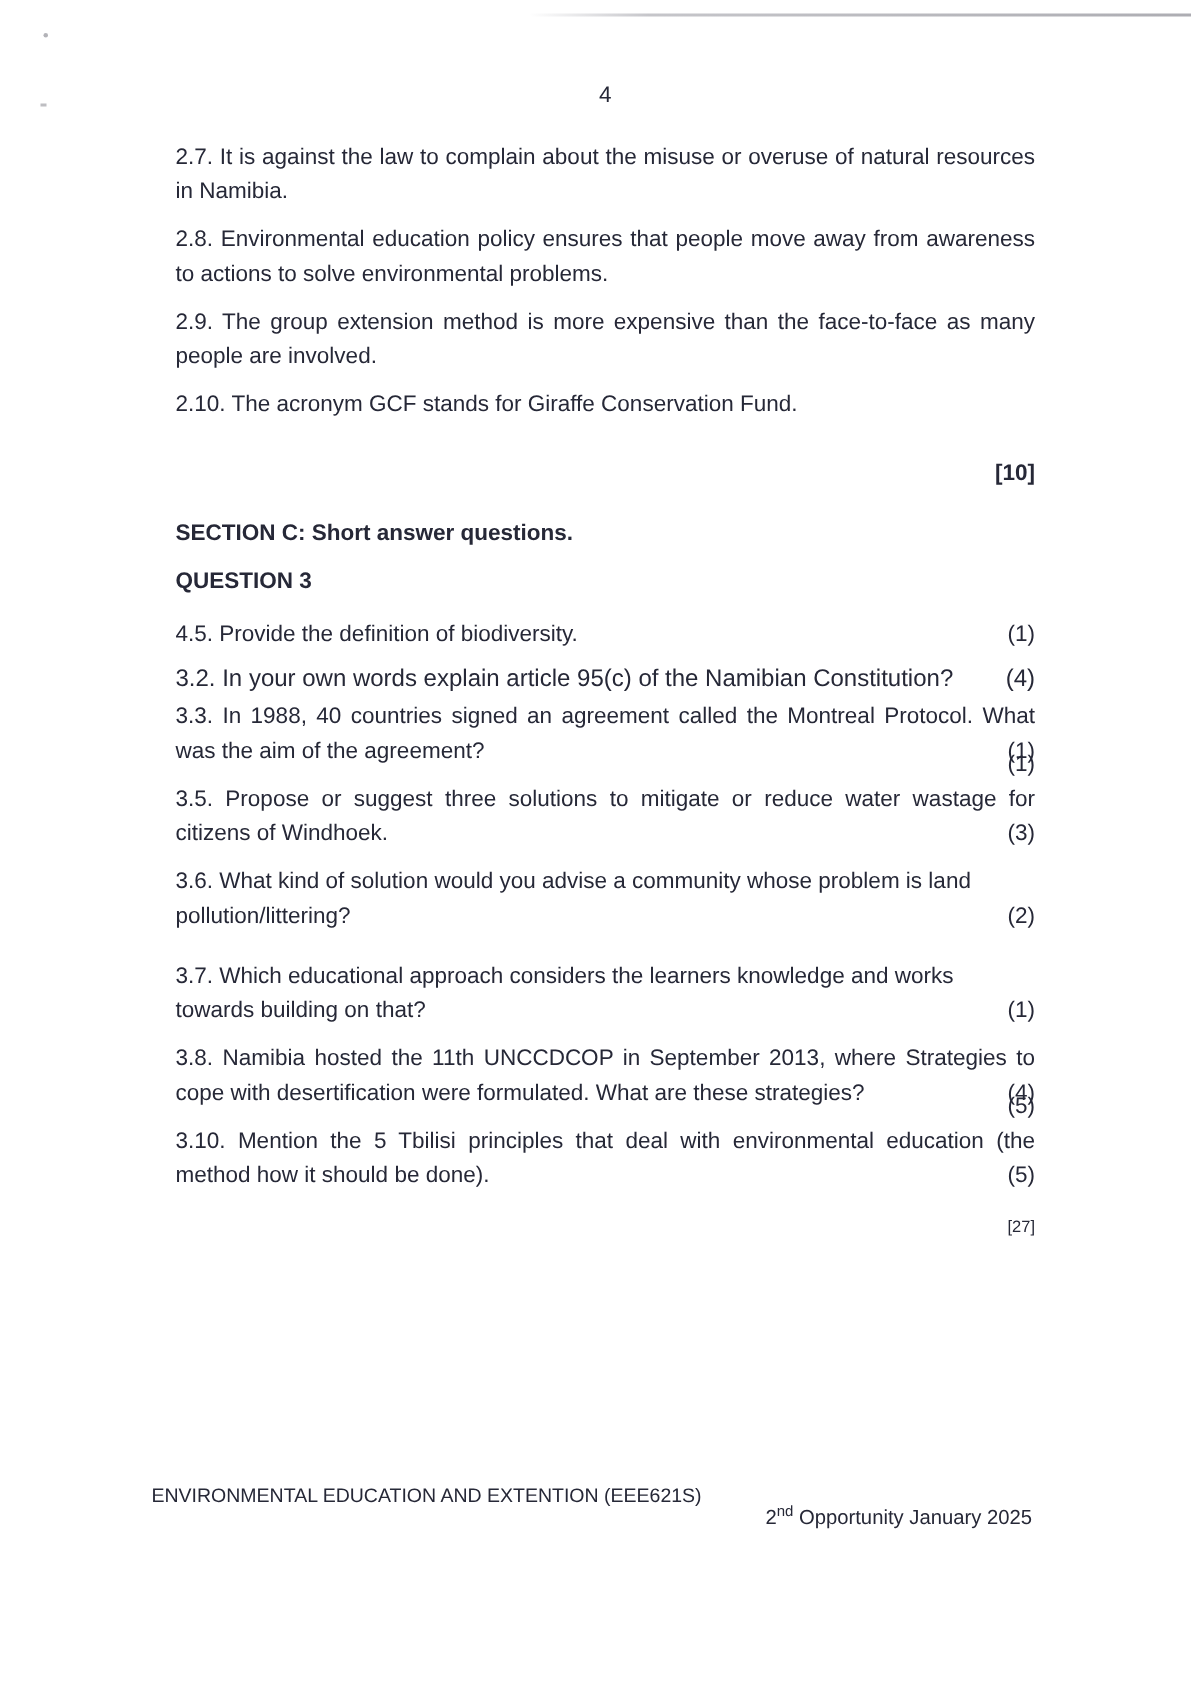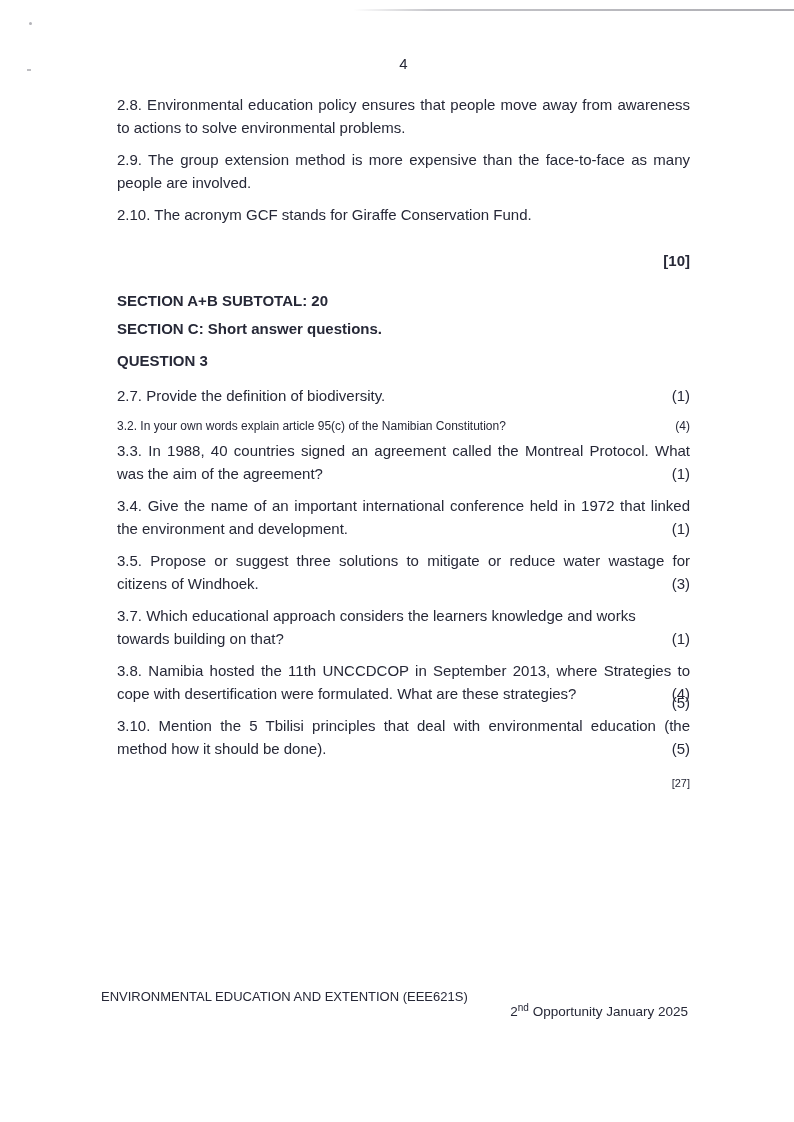--- a/index.html
+++ b/index.html
@@ -17,21 +17,21 @@
   }
   .speck1 { position:absolute; left:29px; top:22px; width:3px; height:3px; background:#9a9aa0; border-radius:50%; opacity:.75; }
   .speck2 { position:absolute; left:27px; top:69px; width:4px; height:2px; background:#a8a8ae; opacity:.75; }
   .content { position:absolute; left:117px; top:0; width:573px; }
   .page-number { margin:52px 0 18px; text-align:center; font-size:15px; line-height:23px; }
   p.q {
     position:relative; margin:0 0 9px;
     font-size:15px; line-height:23px;
   }
   p.q.justify { text-align:justify; }
-  p.q.small { font-size:12px; line-height:20px; margin-bottom:3px; }
+  p.q.small { font-size:16px; line-height:20px; margin-bottom:3px; }
   p.q.gap { margin-bottom:17px; }
   .marks { position:absolute; right:0; bottom:0; }
   .total { text-align:right; font-weight:bold; font-size:15px; line-height:23px; margin:23px 0 17px; }
   .total2 { text-align:right; font-weight:normal; font-size:11px; line-height:23px; margin:12px 0 0; }
   .h { font-weight:bold; font-size:15px; line-height:23px; margin:0; }
   .h-subtotal { margin-bottom:5px; }
   .h-sectionc { margin-bottom:9px; }
   .h-question { margin-bottom:12px; }
   .footer-course { position:absolute; left:101px; top:988px; font-size:13px; line-height:18px; }
   .footer-opp { position:absolute; right:106px; top:1003px; font-size:13.5px; line-height:18px; }
@@ -43,67 +43,72 @@
 <div class="page">
   <div class="scan-line"></div>
   <div class="speck1"></div>
   <div class="speck2"></div>
 
   <div class="content">
     <div class="page-number">4</div>
 
     <div>
 
+        <p class="q justify">
+          <span>2.7.  It is against the law to complain about the misuse or overuse of natural resources in Namibia.</span>
+        </p>
 
         <p class="q justify">
           <span>2.8. Environmental education policy ensures that people move away from awareness to actions to solve environmental problems.</span>
         </p>
 
         <p class="q justify">
           <span>2.9. The group extension method is more expensive than the face-to-face as many people are involved.</span>
         </p>
 
         <p class="q">
           <span>2.10. The acronym GCF stands for Giraffe Conservation Fund.</span>
         </p>
       </div>
 
     <div class="total">[10]</div>
 
-    <div class="h h-subtotal">SECTION A+B SUBTOTAL: 20</div>
     <div class="h h-sectionc">SECTION C: Short answer questions.</div>
     <div class="h h-question">QUESTION  3</div>
 
     <div>
 
         <p class="q">
-          <span>2.7. Provide the definition of biodiversity.</span>
+          <span>4.5. Provide the definition of biodiversity.</span>
           <span class="marks">(1)</span>
         </p>
 
         <p class="q small">
           <span>3.2. In your own words explain article 95(c) of the Namibian Constitution?</span>
           <span class="marks">(4)</span>
         </p>
 
         <p class="q justify">
           <span>3.3. In 1988, 40 countries signed an agreement called the Montreal Protocol. What was the aim of the agreement?</span>
           <span class="marks">(1)</span>
         </p>
 
         <p class="q justify">
-          <span>3.4. Give the name of an important international conference held in 1972 that linked the environment and development.</span>
           <span class="marks">(1)</span>
         </p>
 
         <p class="q justify">
           <span>3.5. Propose or suggest three solutions to mitigate or reduce water wastage for citizens of Windhoek.</span>
           <span class="marks">(3)</span>
         </p>
 
+        <p class="q gap">
+          <span>3.6. What kind of solution would you advise a community whose problem is land pollution/littering?</span>
+          <span class="marks">(2)</span>
+        </p>
 
         <p class="q">
           <span>3.7. Which educational approach considers the learners knowledge and works towards building on that?</span>
           <span class="marks">(1)</span>
         </p>
 
         <p class="q justify">
           <span>3.8. Namibia hosted the 11th UNCCDCOP in September 2013, where Strategies to cope with desertification were formulated. What are these strategies?</span>
           <span class="marks">(4)</span>
         </p>

